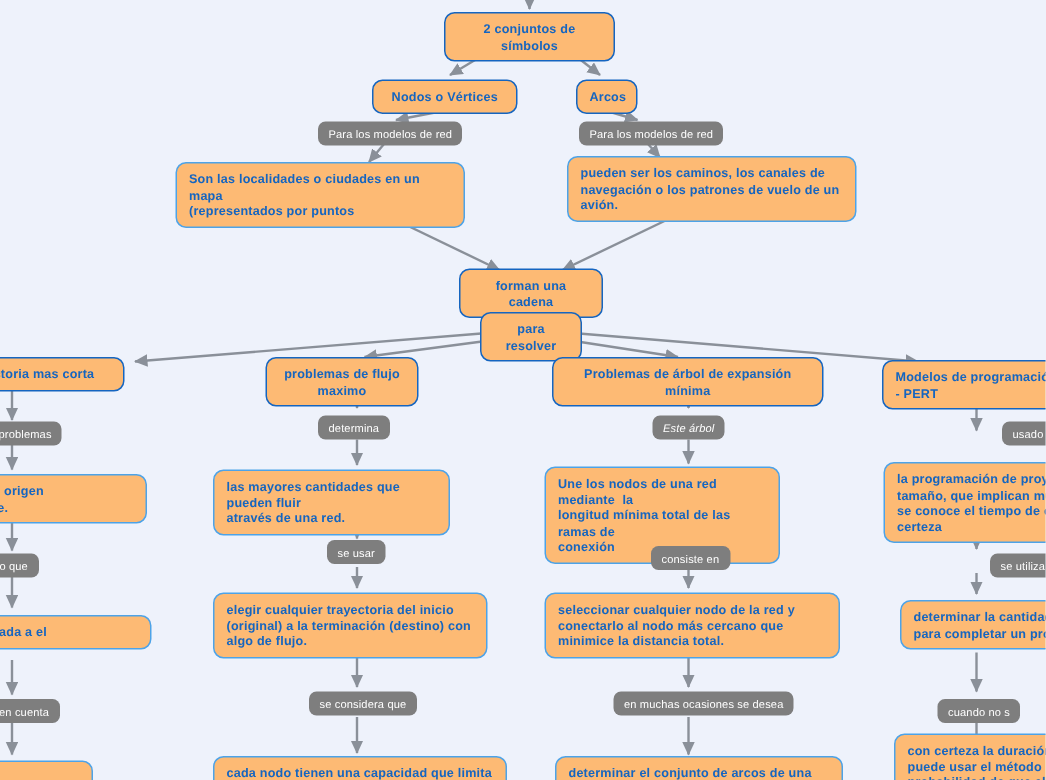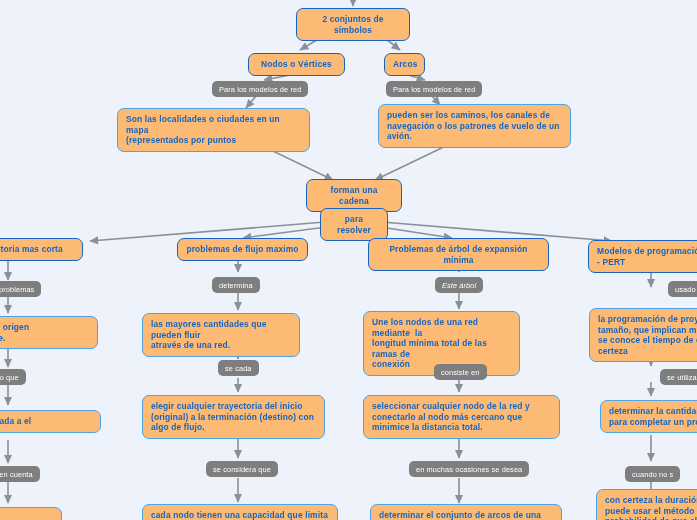--- a/index.html
+++ b/index.html
@@ -128,21 +128,21 @@
   <div class="node" style="left:117px; top:108px; width:193px;">Son las localidades o ciudades en un mapa
 (representados por puntos</div>
   <div class="node" style="left:378px; top:104px; width:193px;">pueden ser los caminos, los canales de
 navegación o los patrones de vuelo de un
 avión.</div>
 
   <div class="node strong center" style="left:306px; top:179px; width:96px;">forman una cadena</div>
   <div class="node strong center" style="left:320px; top:208px; width:68px;">para resolver</div>
 
   <div class="node strong center" style="left:-34px; top:238px; width:117px;">yectoria mas corta</div>
-  <div class="node strong center" style="left:177px; top:238px; width:131px;">problemas de flujo maximo</div>
+  <div class="node strong center" style="left:177px; top:238px; width:102px;">problemas de flujo maximo</div>
   <div class="node strong center" style="left:368px; top:238px; width:181px;">Problemas de árbol de expansión mínima</div>
   <div class="node strong" style="left:588px; top:240px; width:140px;">Modelos de programación
 - PERT</div>
 
   <div class="pill" style="left:-8px; top:281px;">problemas</div>
   <div class="pill" style="left:212px; top:277px;">determina</div>
   <div class="pill" style="left:435px; top:277px;font-style:italic;">Este árbol</div>
   <div class="pill" style="left:668px; top:281px;">usado en</div>
 
   <div class="node" style="left:-74px; top:316px; width:172px;">s corta entre un origen
@@ -151,21 +151,21 @@
 através de una red.</div>
   <div class="node" style="left:363px; top:311px; width:157px;">Une los nodos de una red mediante  la
 longitud mínima total de las ramas de
 conexión</div>
   <div class="node" style="left:589px; top:308px; width:160px;">la programación de proye
 tamaño, que implican mu
 se conoce el tiempo de ca
 certeza</div>
 
   <div class="pill" style="left:-20px; top:369px;">endo que</div>
-  <div class="pill" style="left:218px; top:360px;">se cada</div>
+  <div class="pill" style="left:218px; top:360px;">se usar</div>
   <div class="pill" style="left:434px; top:364px;">consiste en</div>
   <div class="pill" style="left:660px; top:369px;">se utiliza</div>
 
   <div class="node" style="left:-66px; top:410px; width:167px;">ongitud asociada a el</div>
   <div class="node" style="left:142px; top:395px; width:183px;">elegir cualquier trayectoria del inicio
 (original) a la terminación (destino) con
 algo de flujo.</div>
   <div class="node" style="left:363px; top:395px; width:197px;">seleccionar cualquier nodo de la red y
 conectarlo al nodo más cercano que
 minimice la distancia total.</div>

